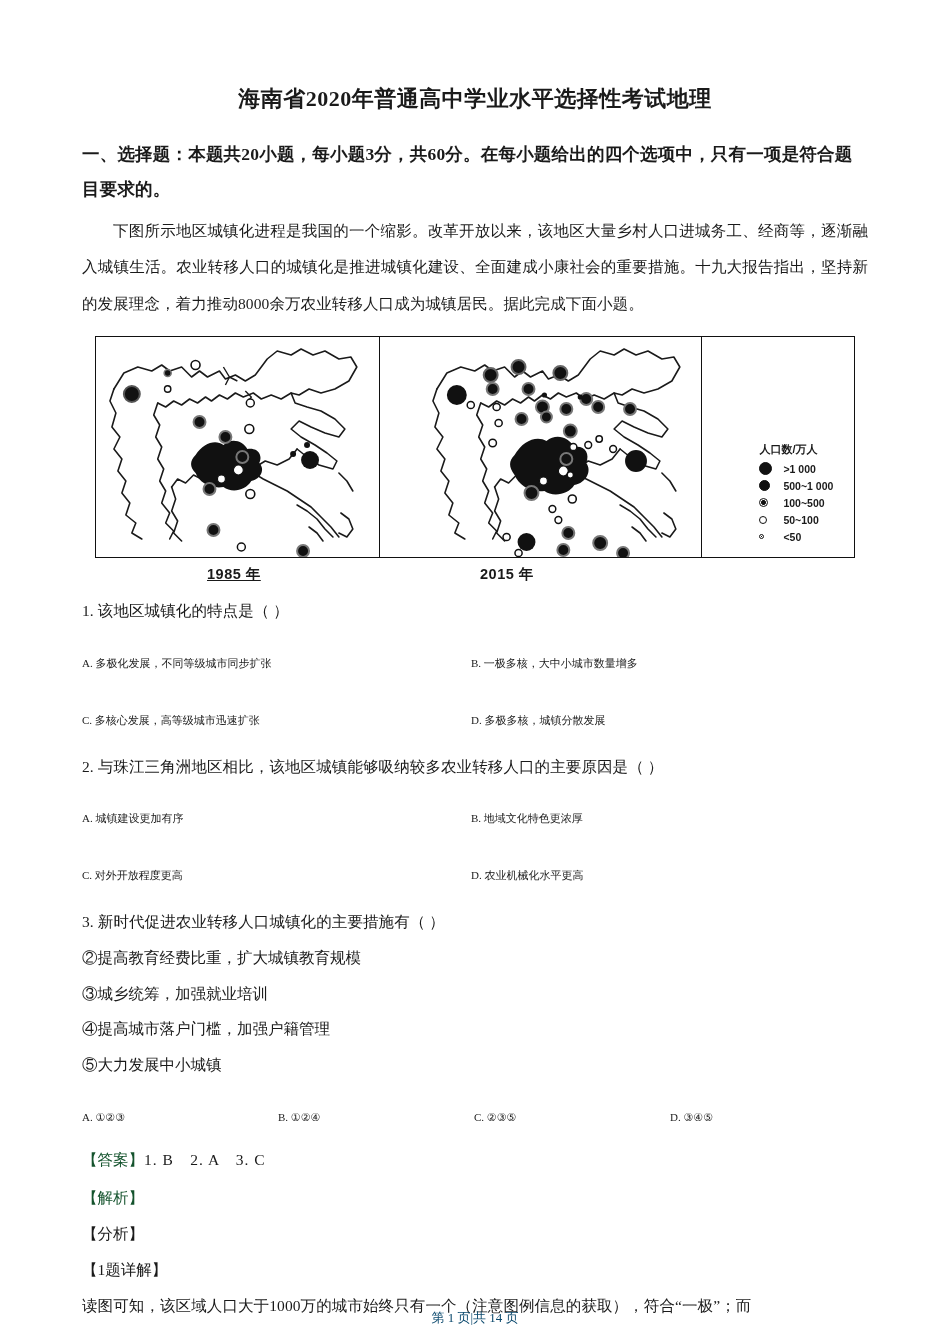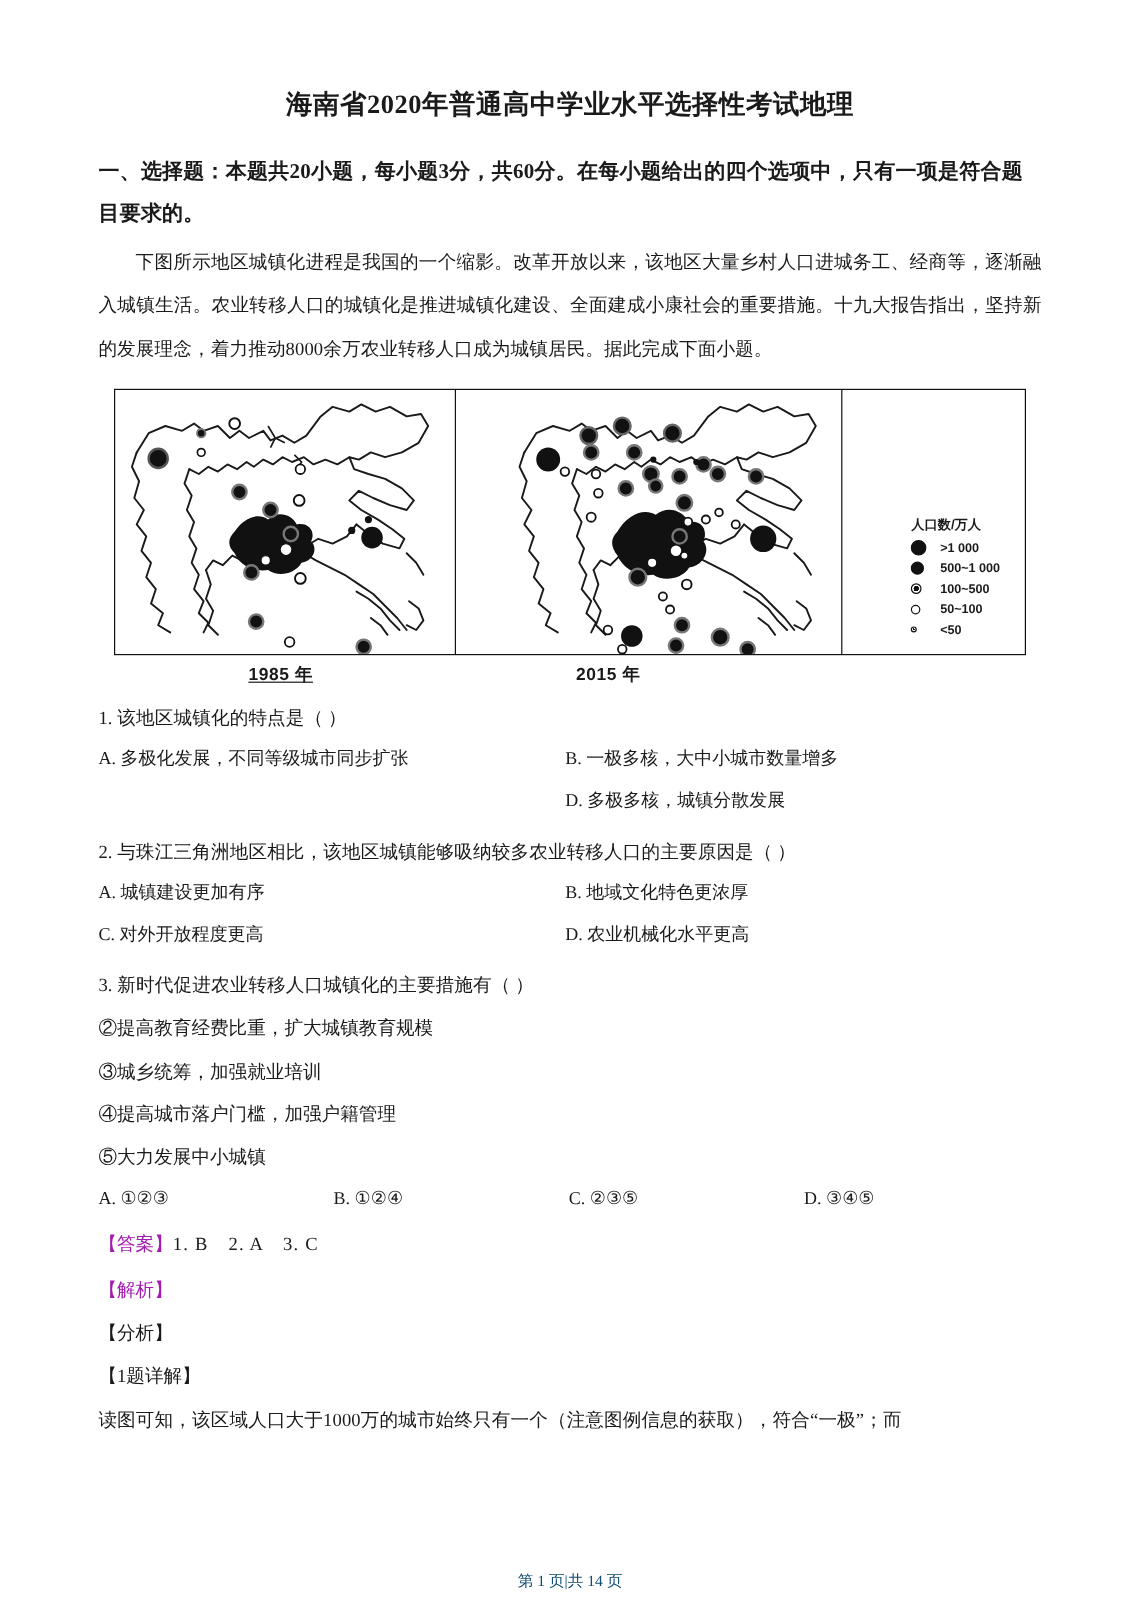--- a/index.html
+++ b/index.html
@@ -14,21 +14,21 @@
     font-family: "Liberation Serif", "DejaVu Serif", serif;
     color: #1a1a1a;
     overflow: hidden;
   }
   .page {
     position: absolute;
     left: 0; top: 0;
     width: 950px;
     height: 1344px;
     box-sizing: border-box;
-    padding: 0 82px;
+    padding: 12px 82px;
   }
   .doc-title {
     text-align: center;
     font-size: 22px;
     font-weight: bold;
     letter-spacing: 0.5px;
     margin: 72px 0 0 0;
     line-height: 1.4;
   }
   .section-head {
@@ -135,23 +135,24 @@
 
   
   .q-stem {
     font-size: 15.5px;
     line-height: 2.3;
     margin-top: 6px;
     letter-spacing: 0.1px;
   }
   .opt-row {
     position: relative;
-    font-size: 15px;
+    font-size: 11px;
     line-height: 2.25;
     height: 35px;
+    margin-top: 22px;
   }
   .opt {
     position: absolute;
     white-space: nowrap;
   }
   .opt.c1 { left: 0; }
   .opt.c2 { left: 389px; }
   .opt-4col .opt.c1 { left: 0; }
   .opt-4col .opt.c2 { left: 196px; }
   .opt-4col .opt.c3 { left: 392px; }
@@ -160,21 +161,21 @@
   .item-line {
     font-size: 15.5px;
     line-height: 2.3;
   }
   .ans-line {
     font-size: 15.5px;
     line-height: 2.35;
     margin-top: 2px;
   }
   .blue {
-    color: #a21caf;
+    color: #14532d;
   }
   .ans-body {
     letter-spacing: 1px;
   }
   .plain-line {
     font-size: 15.5px;
     line-height: 2.3;
   }
   .expl-para {
     font-size: 15.5px;
@@ -381,20 +382,21 @@
       <span class="cap-year y2">2015 年</span>
     </div>
   </div>
 
   <div class="q-stem">1. 该地区城镇化的特点是（    ）</div>
   <div class="opt-row">
     <span class="opt c1">A. 多极化发展，不同等级城市同步扩张</span>
     <span class="opt c2">B. 一极多核，大中小城市数量增多</span>
   </div>
   <div class="opt-row">
+    <span class="opt c1">C. 多核心发展，高等级城市迅速扩张</span>
     <span class="opt c2">D. 多极多核，城镇分散发展</span>
   </div>
 
   <div class="q-stem">2. 与珠江三角洲地区相比，该地区城镇能够吸纳较多农业转移人口的主要原因是（    ）</div>
   <div class="opt-row">
     <span class="opt c1">A. 城镇建设更加有序</span>
     <span class="opt c2">B. 地域文化特色更浓厚</span>
   </div>
   <div class="opt-row">
     <span class="opt c1">C. 对外开放程度更高</span>

